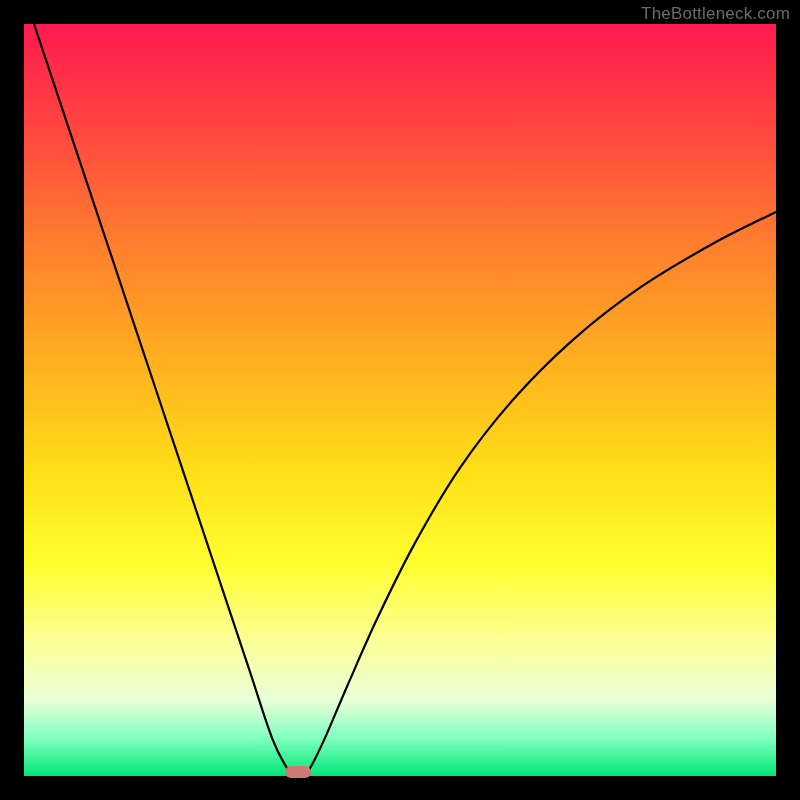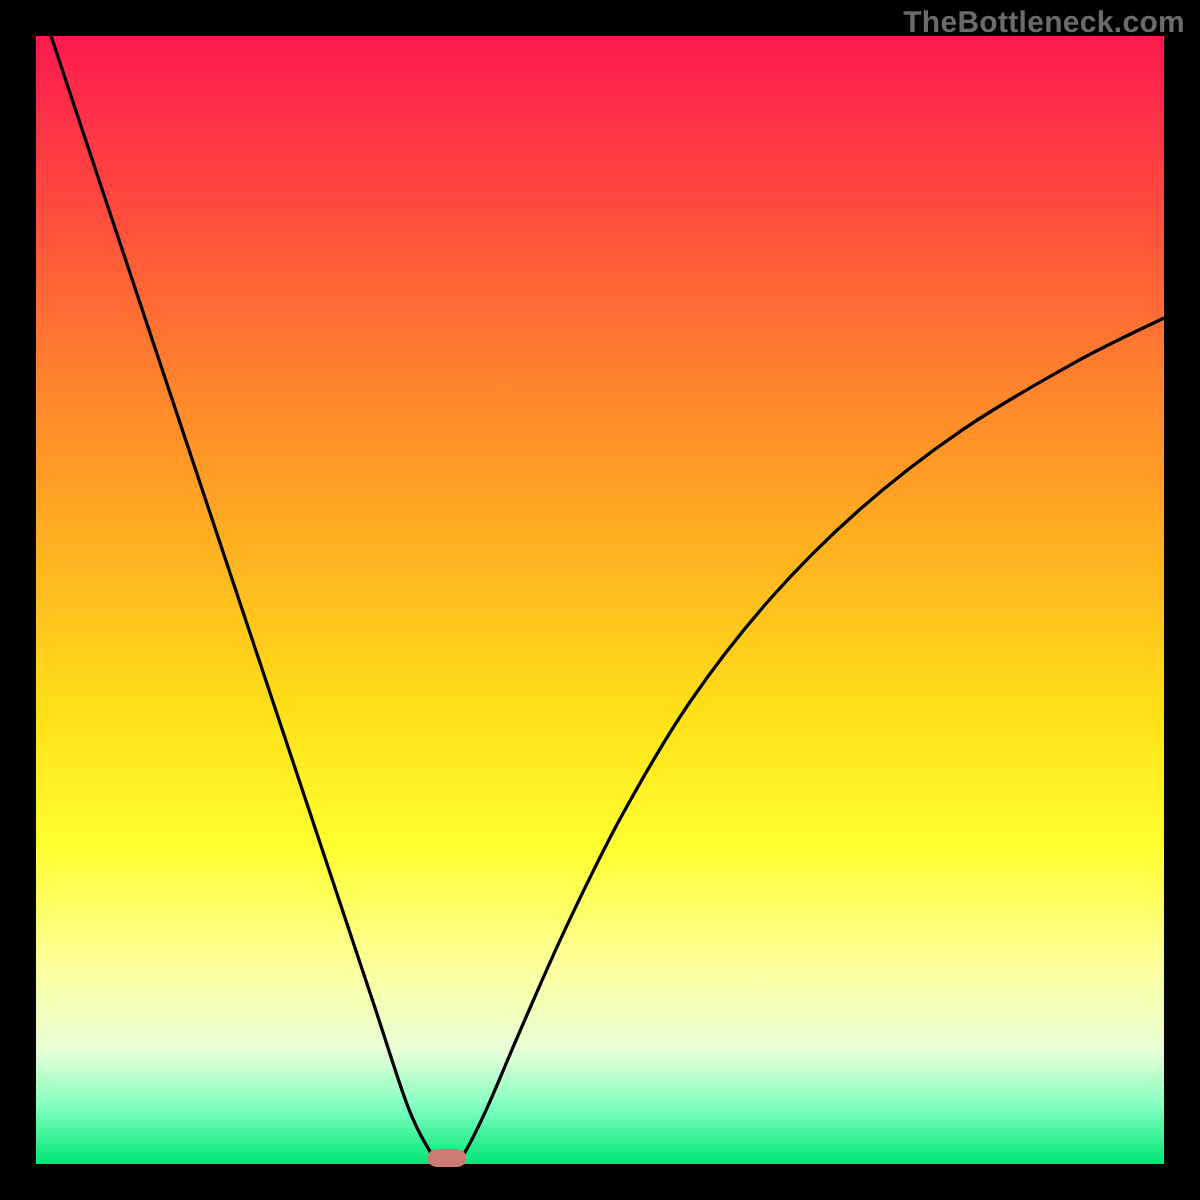--- a/index.html
+++ b/index.html
@@ -27,23 +27,23 @@
       #fbffa0 83%,
       #e8ffd8 90%,
       #7fffc0 95%,
       #00e676 100%);
   }
   .watermark {
     position: absolute;
     top: 4px;
     right: 10px;
     color: #6b6b6b;
-    font-size: 20px;
+    font-size: 17px;
     letter-spacing: 0.2px;
-    font-weight: 700;
+    font-weight: 400;
     z-index: 10;
     user-select: none;
   }
   svg.curve {
     position: absolute;
     left: 0;
     top: 0;
     width: 752px;
     height: 752px;
     overflow: visible;

